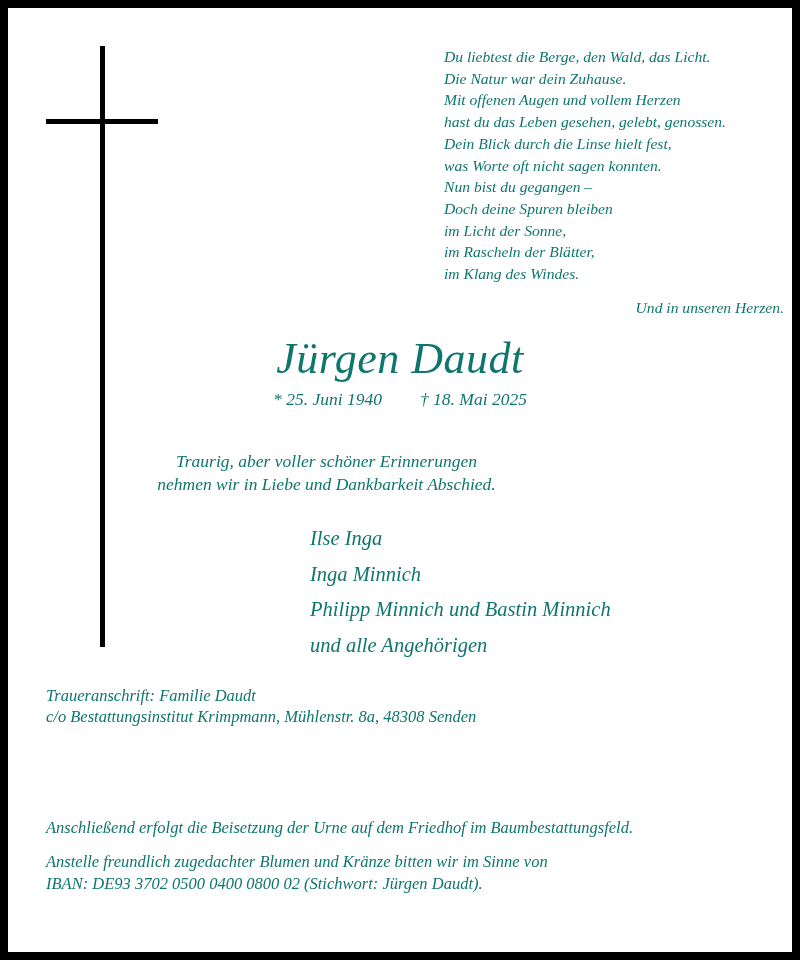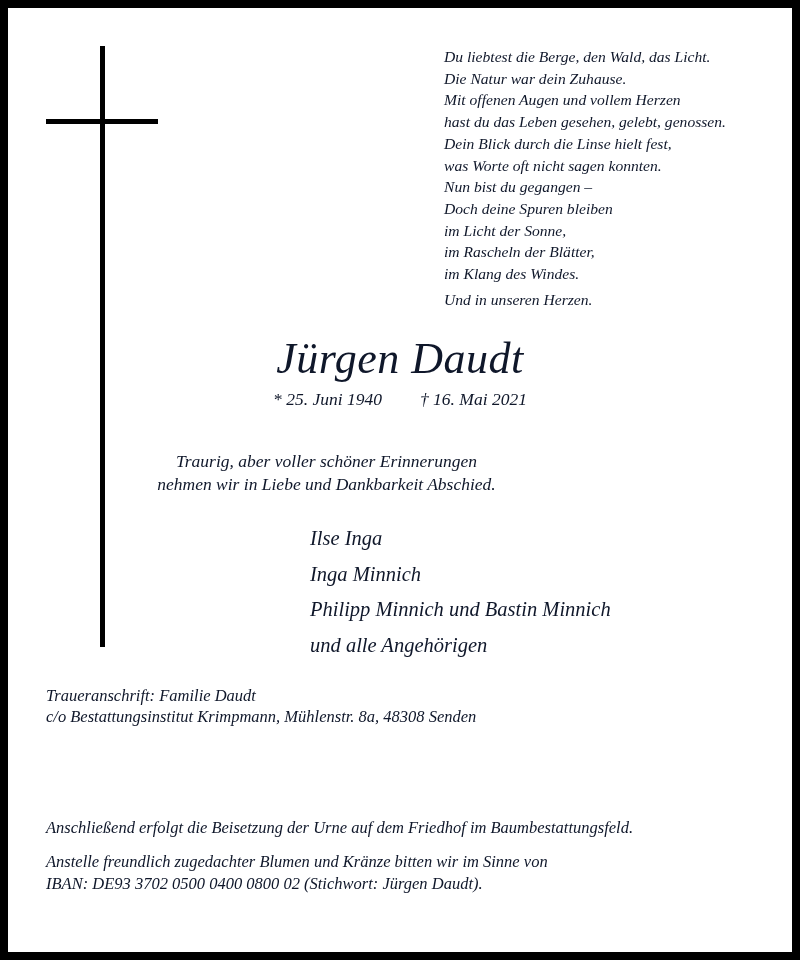--- a/index.html
+++ b/index.html
@@ -1,30 +1,30 @@
 <!DOCTYPE html>
 <html><head>
   <meta charset="utf-8">
   <style>
     html, body { margin: 0; padding: 0; background: #000; }
     body { width: 800px; height: 960px; position: relative; overflow: hidden; }
     .page {
       position: absolute; left: 8px; top: 8px; width: 784px; height: 944px;
-      background: #fff; color: #0f172a;
+      background: #fff; color: #0f766e;
       font-family: "DejaVu Serif", "Liberation Serif", serif;
       font-style: italic;
     }
     .cross-v { position: absolute; left: 92px; top: 38px; width: 5px; height: 601px; background: #000; }
     .cross-h { position: absolute; left: 38px; top: 111px; width: 112px; height: 5px; background: #000; }
     .poem {
       position: absolute; left: 436px; top: 38px; width: 340px;
       font-family: "Liberation Serif", serif; font-size: 15.6px; line-height: 21.7px;
     }
     .poem .line { display: block; white-space: nowrap; }
-    .poem .last { margin-top: 4px; }
+    .poem .last { margin-top: 12px; text-align: right; }
     .name {
       position: absolute; left: 0; width: 784px; top: 326px; text-align: center;
       font-family: "Liberation Serif", serif; font-size: 44px; line-height: 50px; letter-spacing: 0.5px;
     }
     .dates {
       position: absolute; left: 0; width: 784px; top: 380px; text-align: center;
       font-family: "Liberation Serif", serif; font-size: 17.5px; line-height: 22px; white-space: nowrap;
     }
     .dates .gap { display: inline-block; width: 38px; }
     .farewell {
@@ -71,21 +71,21 @@
     <span class="line">Doch deine Spuren bleiben</span>
     <span class="line">im Licht der Sonne,</span>
     <span class="line">im Rascheln der Blätter,</span>
     <span class="line">im Klang des Windes.</span>
     <span class="line last">Und in unseren Herzen.</span>
   </div>
 
   <div class="name">Jürgen Daudt</div>
 
   <div class="dates">
-    <span>* 25. Juni 1940</span><span class="gap"></span><span>† 16. Mai 2021</span>
+    <span>* 25. Juni 1940</span><span class="gap"></span><span>† 18. Mai 2025</span>
   </div>
 
   <div class="farewell">
     <span class="line">Traurig, aber voller schöner Erinnerungen</span>
     <span class="line">nehmen wir in Liebe und Dankbarkeit Abschied.</span>
   </div>
 
   <div class="family">
     <span class="line">Ilse Inga</span>
     <span class="line">Inga Minnich</span>

